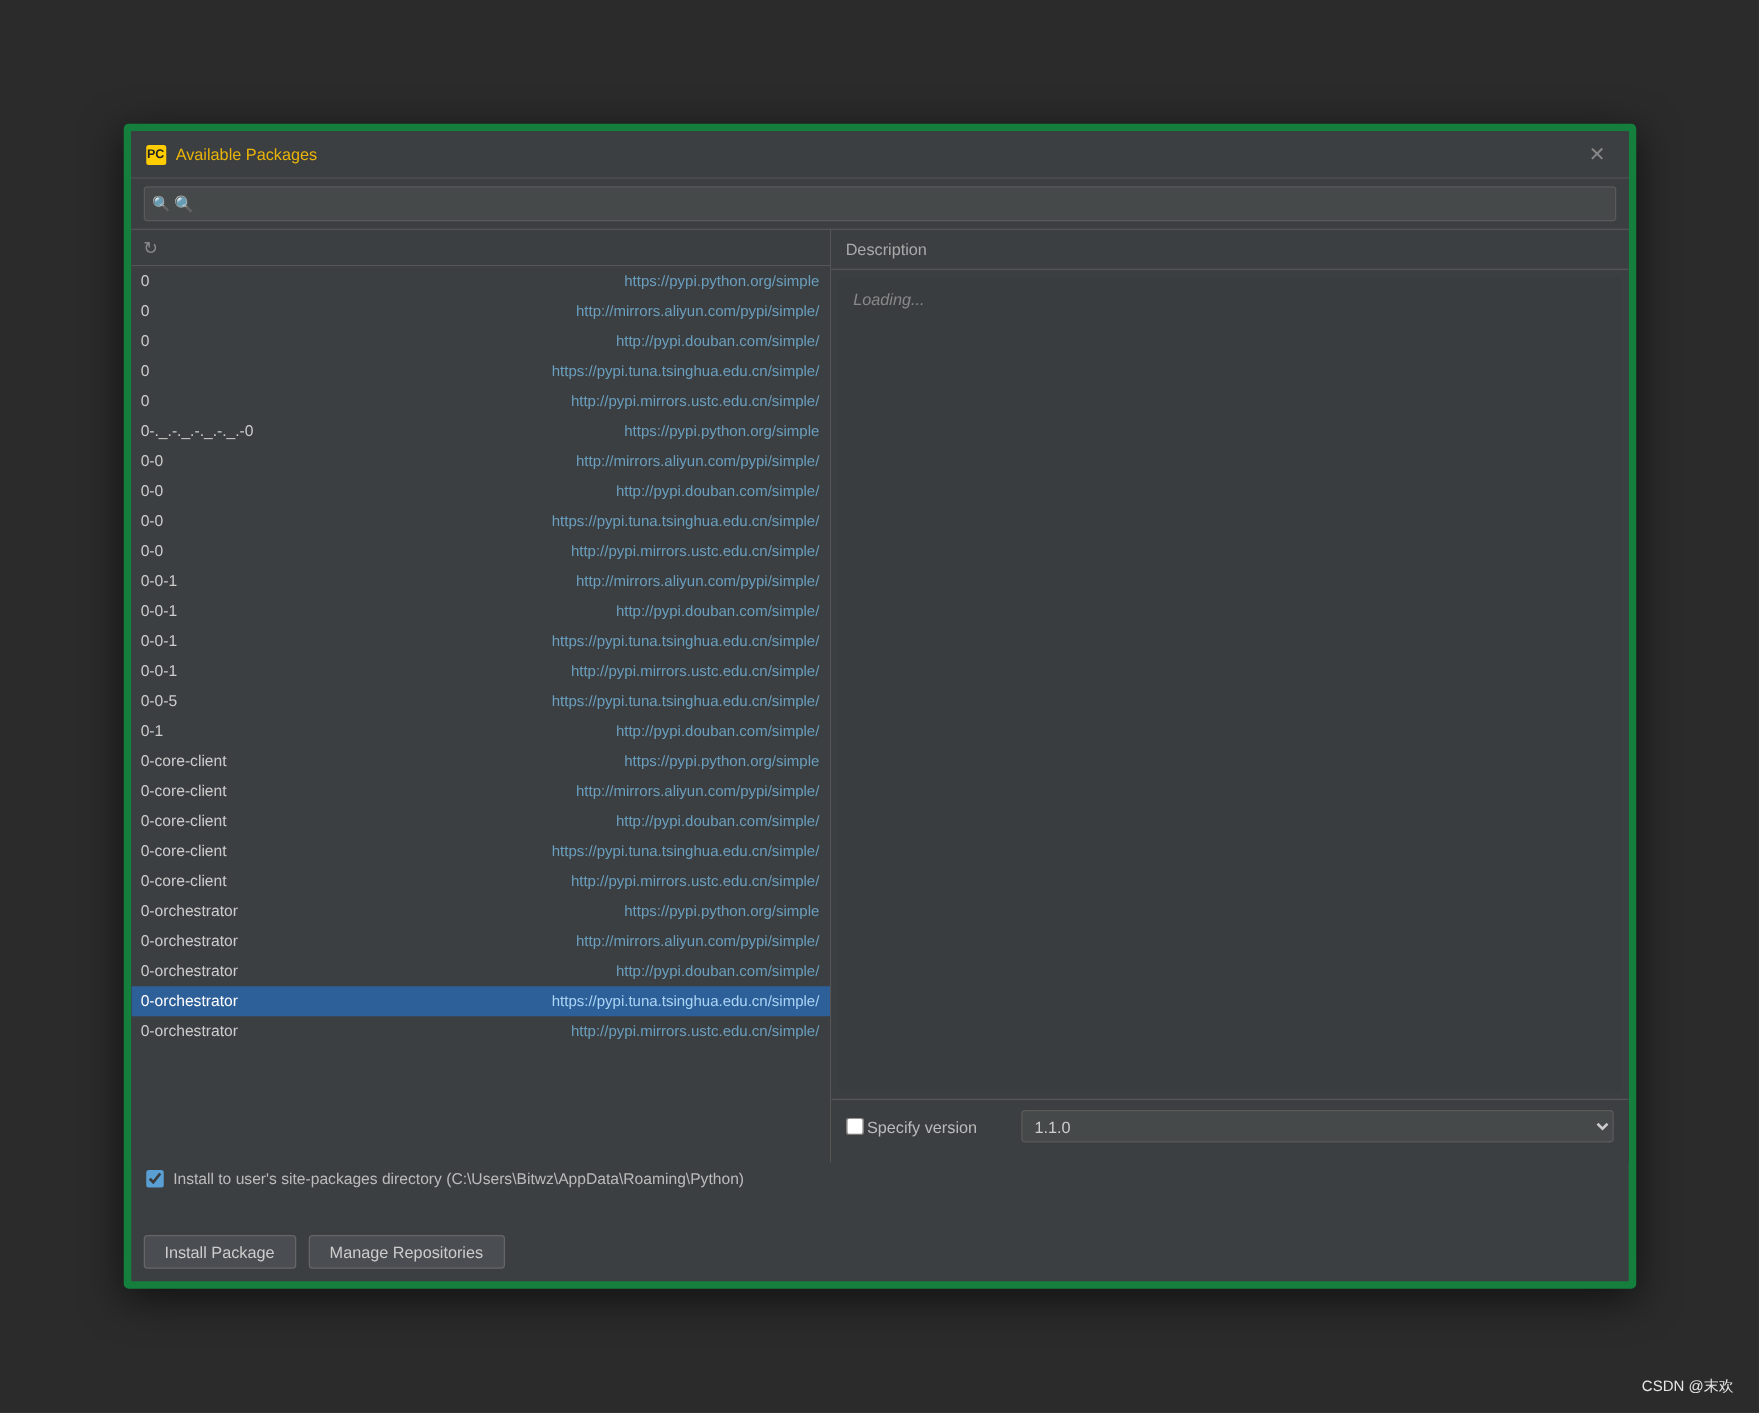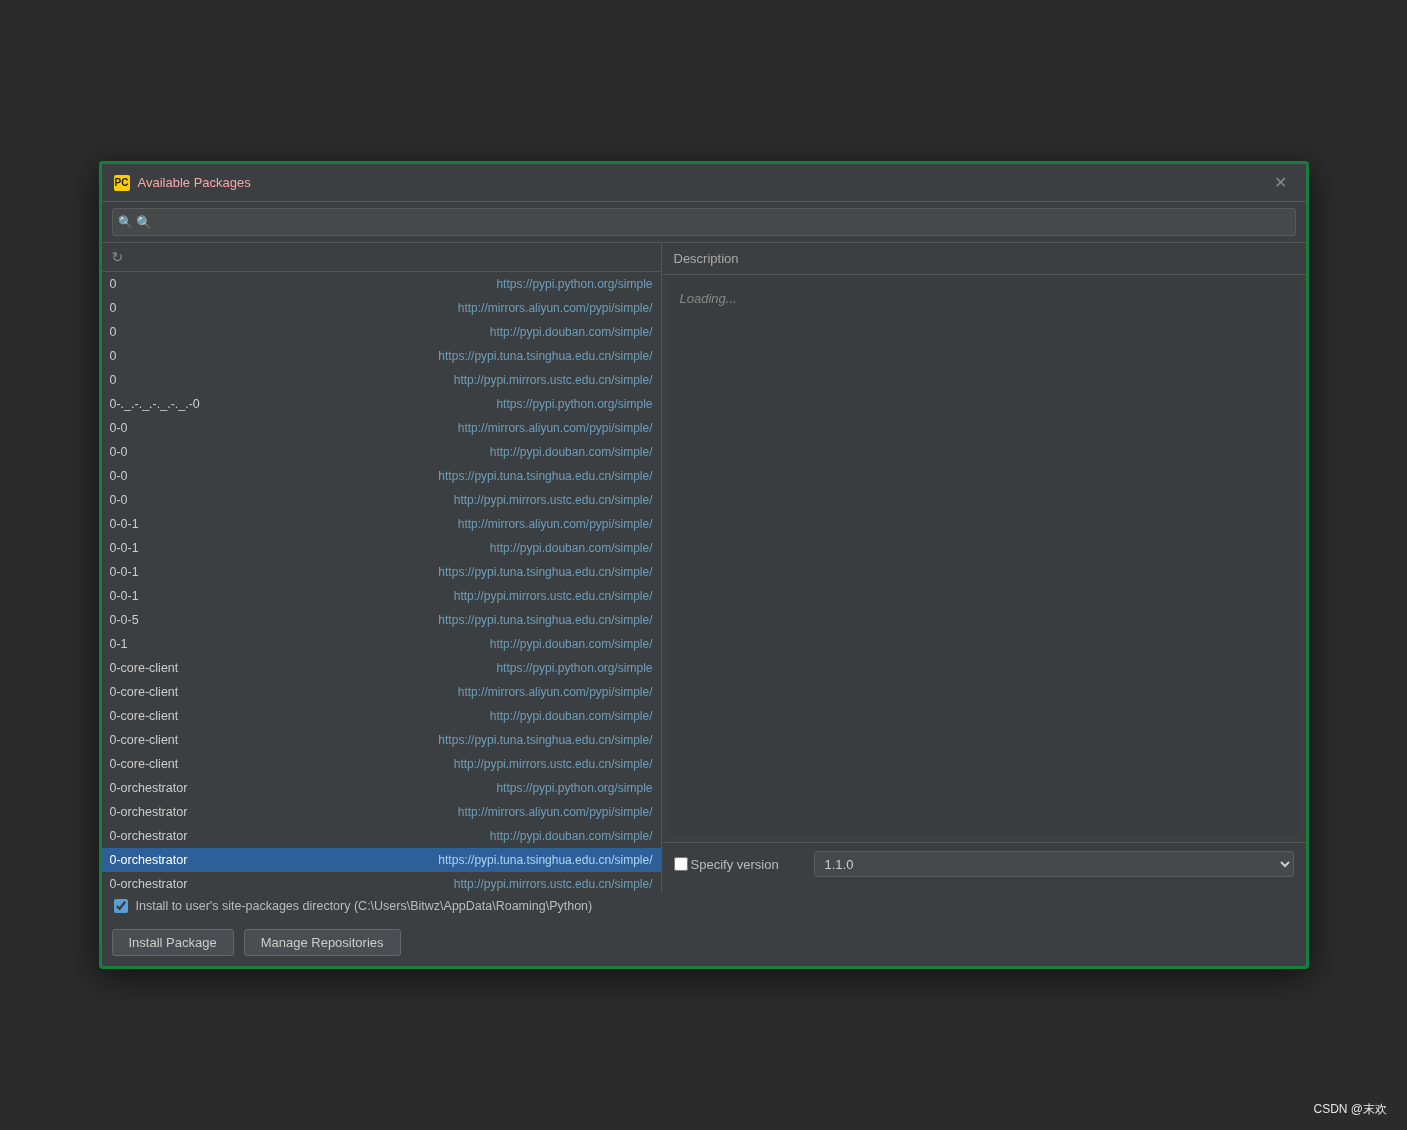--- a/index.html
+++ b/index.html
@@ -10,23 +10,23 @@
       color: #bbb;
       display: flex;
       justify-content: center;
       align-items: center;
       width: 1407px;
       height: 1130px;
       overflow: hidden;
     }
     .dialog {
       width: 1210px;
-      height: 808px;
-      background: #3c3f41;
-      border: 3px solid #15803d;
+      height: 932px;
+      background: #3c3f41;
+      border: 6px solid #15803d;
       border-radius: 4px;
       display: flex;
       flex-direction: column;
       box-shadow: 0 8px 32px rgba(0,0,0,0.6);
     }
     .title-bar {
       display: flex;
       align-items: center;
       justify-content: space-between;
       background: #3c3f41;
@@ -46,21 +46,21 @@
       background: #ffcc00;
       border-radius: 2px;
       display: flex;
       align-items: center;
       justify-content: center;
       font-size: 10px;
       color: #222;
       font-weight: bold;
     }
     .title-text {
-      color: #fca5a5;
+      color: #eab308;
       font-size: 13px;
     }
     .close-btn {
       background: none;
       border: none;
       color: #888;
       font-size: 16px;
       cursor: pointer;
       padding: 2px 6px;
       border-radius: 2px;
@@ -225,20 +225,21 @@
       cursor: pointer;
     }
     .install-label {
       color: #bbb;
       font-size: 12.5px;
     }
     .footer-buttons {
       display: flex;
       gap: 10px;
       padding: 0 10px 10px 10px;
+      margin-top: 22px;
     }
     .btn {
       padding: 5px 16px;
       border-radius: 3px;
       border: 1px solid #666;
       background: #4a4d51;
       color: #ccc;
       font-size: 13px;
       cursor: pointer;
     }

